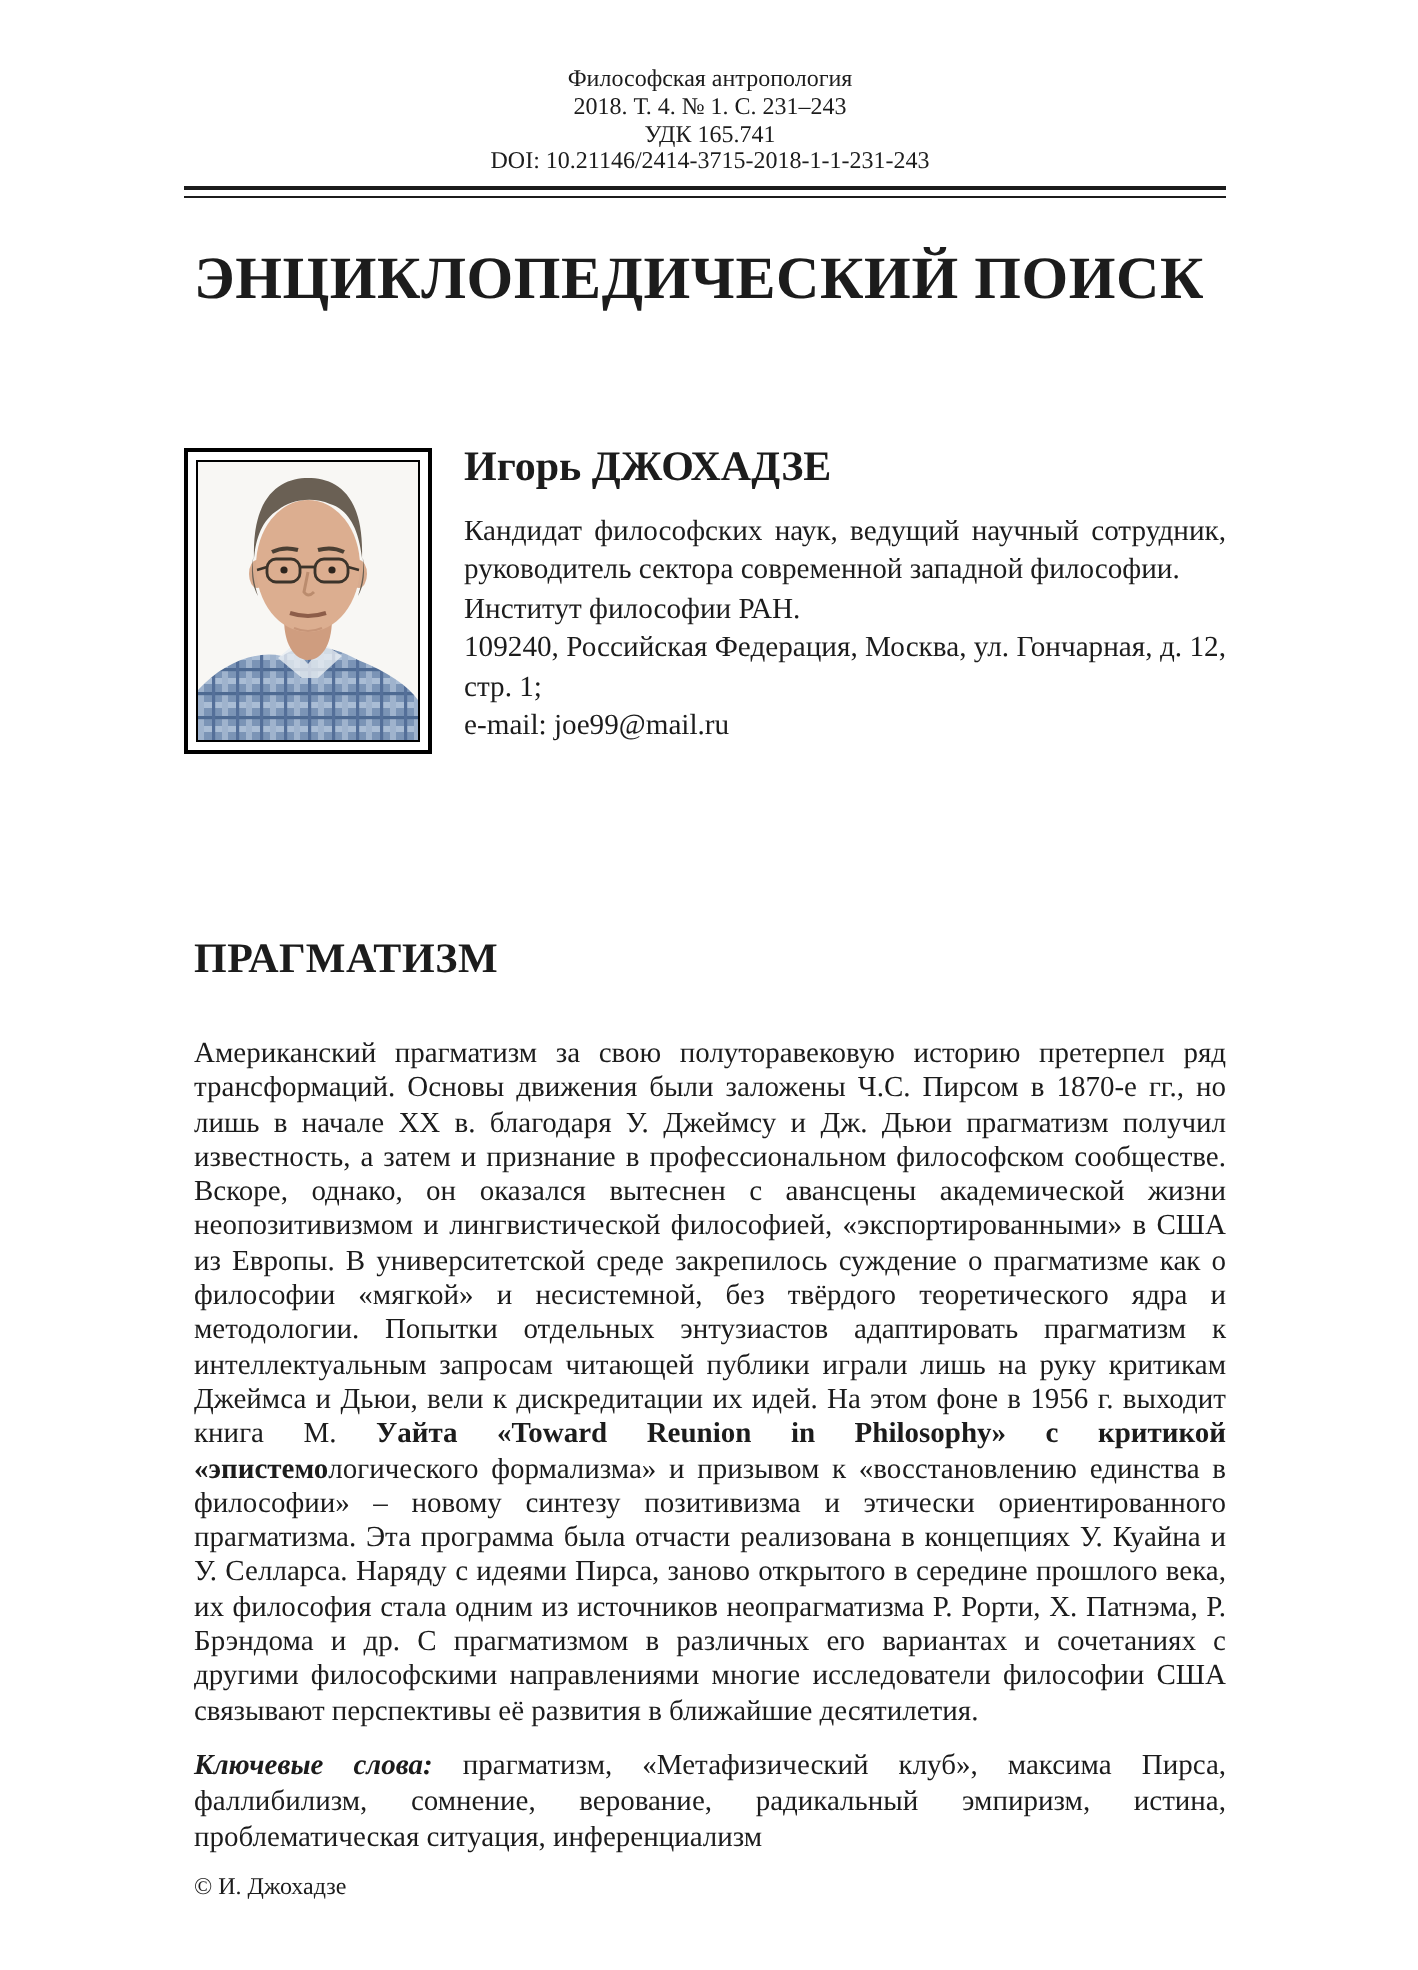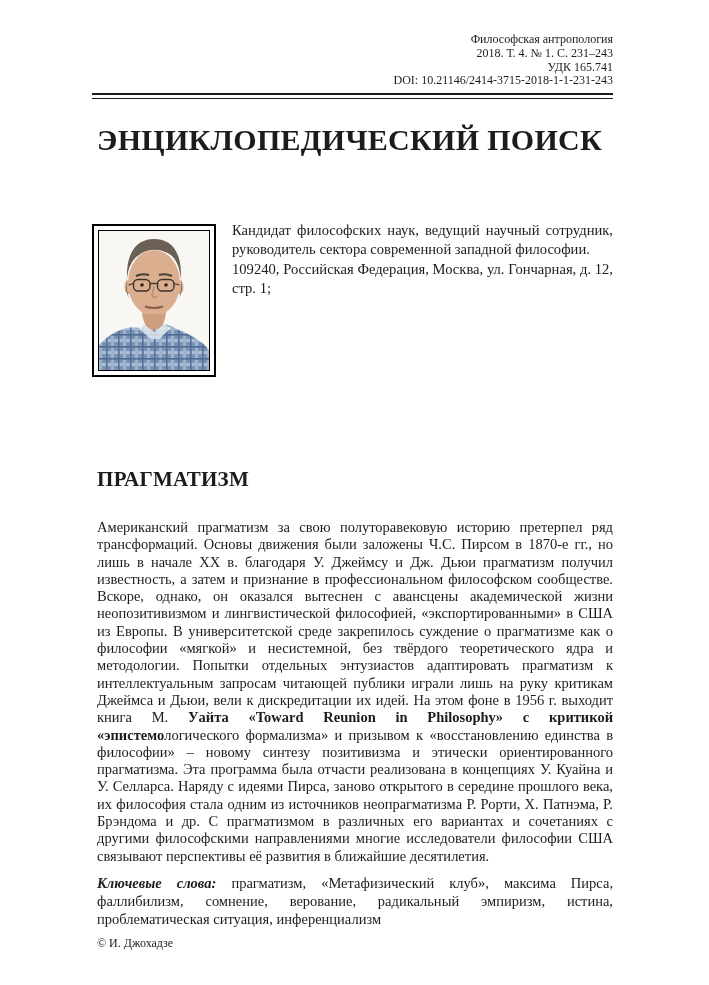--- a/index.html
+++ b/index.html
@@ -7,21 +7,21 @@
     position:relative;
     width:709px; height:985px;
     margin:0 auto;
     background:#ffffff;
     font-family:"Liberation Serif","DejaVu Serif",serif;
     color:#1c1c1c;
     overflow:hidden;
   }
   .journal-meta {
     position:absolute; top:33px; left:97px; width:516px;
-    text-align:right; font-size:12px; line-height:13.8px;
+    text-align:center; font-size:12px; line-height:13.8px;
   }
   .double-rule {
     position:absolute; top:93px; left:92px; width:521px; height:6px;
     box-sizing:border-box;
     border-top:2.5px solid #1c1c1c;
     border-bottom:1px solid #1c1c1c;
   }
   .article-title {
     position:absolute; top:123px; left:97px; margin:0;
     font-size:30px; font-weight:bold; letter-spacing:0.3px; white-space:nowrap;
@@ -98,22 +98,25 @@
         <circle cx="43" cy="54" r="1.8" fill="#2c241d"></circle>
         <circle cx="67" cy="54" r="1.8" fill="#2c241d"></circle>
         <path d="M55,55 L53,65 Q55,68 58,65" stroke="#bb8c6e" stroke-width="1.5" fill="none"></path>
         <path d="M46,75.5 Q55,78.5 64,75.5" stroke="#8d5d49" stroke-width="2" fill="none"></path>
         <path d="M48,83 Q55,86 62,83" stroke="#c79578" stroke-width="1" fill="none"></path>
       </svg>
     </div>
   </div>
 
   <div class="author-block">
+    <div class="author-name">Игорь ДЖОХАДЗЕ</div>
     <p class="bio just">Кандидат философских наук, ведущий научный сотрудник, руководитель сектора современной западной философии.</p>
+    <p class="bio">Институт философии РАН.</p>
     <p class="bio just">109240, Российская Федерация, Москва, ул. Гончарная, д. 12, стр. 1;</p>
+    <p class="bio">e-mail: joe99@mail.ru</p>
   </div>
 
   <h2 class="section-heading">ПРАГМАТИЗМ</h2>
 
   <div class="body-block">
     <p class="abstract"><span>Американский прагматизм за свою полуторавековую историю претерпел ряд трансформаций. Основы движения были заложены Ч.С. Пирсом в 1870-е гг., но лишь в начале XX в. благодаря У. Джеймсу и Дж. Дьюи прагматизм получил известность, а затем и признание в профессиональном философском сообществе. Вскоре, однако, он оказался вытеснен с авансцены академической жизни неопозитивизмом и лингвистической философией, «экспортированными» в США из Европы. В университетской среде закрепилось суждение о прагматизме как о философии «мягкой» и несистемной, без твёрдого теоретического ядра и методологии. Попытки отдельных энтузиастов адаптировать прагматизм к интеллектуальным запросам читающей публики играли лишь на руку критикам Джеймса и Дьюи, вели к дискредитации их идей. На этом фоне в 1956 г. выходит книга М. </span><span class="bold">Уайта «Toward Reunion in Philosophy» с критикой «эпистемо</span><span>логического формализма» и призывом к «восстановлению единства в философии» – новому синтезу позитивизма и этически ориентированного прагматизма. Эта программа была отчасти реализована в концепциях У. Куайна и У. Селларса. Наряду с идеями Пирса, заново открытого в середине прошлого века, их философия стала одним из источников неопрагматизма Р. Рорти, Х. Патнэма, Р. Брэндома и др. С прагматизмом в различных его вариантах и сочетаниях с другими философскими направлениями многие исследователи философии США связывают перспективы её развития в ближайшие десятилетия.</span></p>
     <p class="keywords"><span class="kw-label">Ключевые слова:</span> <span>прагматизм, «Метафизический клуб», максима Пирса, фаллибилизм, сомнение, верование, радикальный эмпиризм, истина, проблематическая ситуация, инференциализм</span></p>
     <div class="copyright">© И. Джохадзе</div>
   </div>
 

